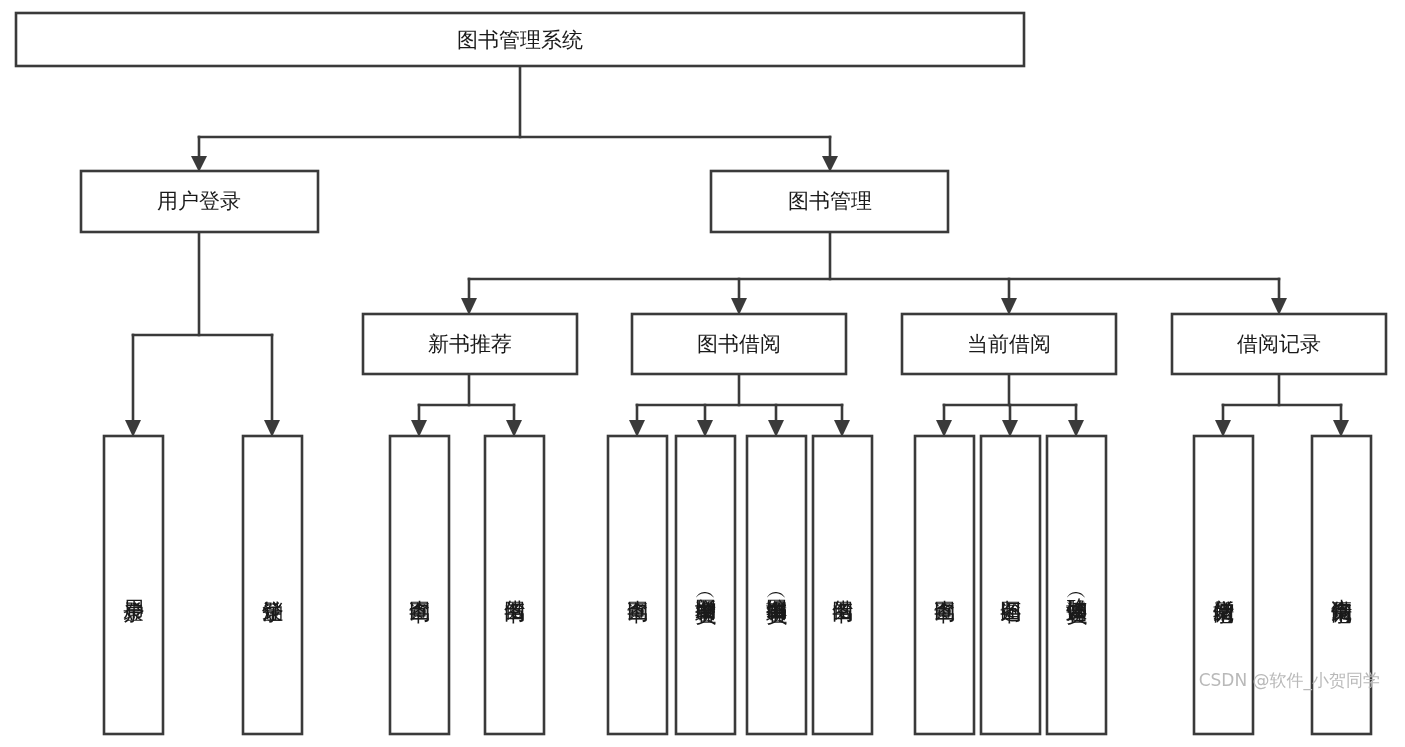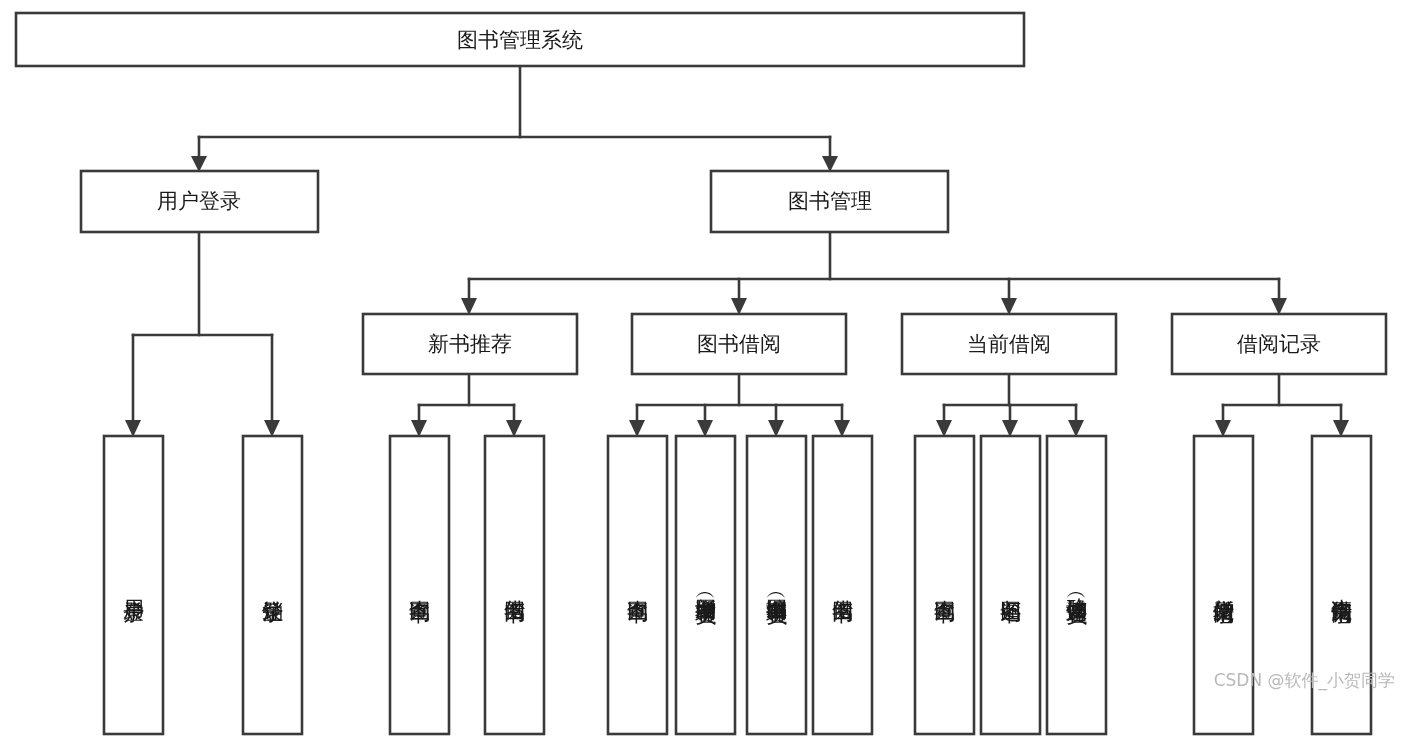--- a/index.html
+++ b/index.html
@@ -56,21 +56,21 @@
     font-size: 21px;
     line-height: 1.08;
     color: #1a1a1a;
     letter-spacing: 1px;
     text-align: center;
     white-space: nowrap;
     pointer-events: none;
   }
   .watermark {
     position: absolute;
-    right: 10px;
+    right: 25px;
     bottom: 6px;
     font-family: "DejaVu Sans", "Liberation Sans", sans-serif;
     font-size: 17px;
     color: #b9b9b9;
     white-space: nowrap;
   }
 </style>
 </head>
 <body>
 

